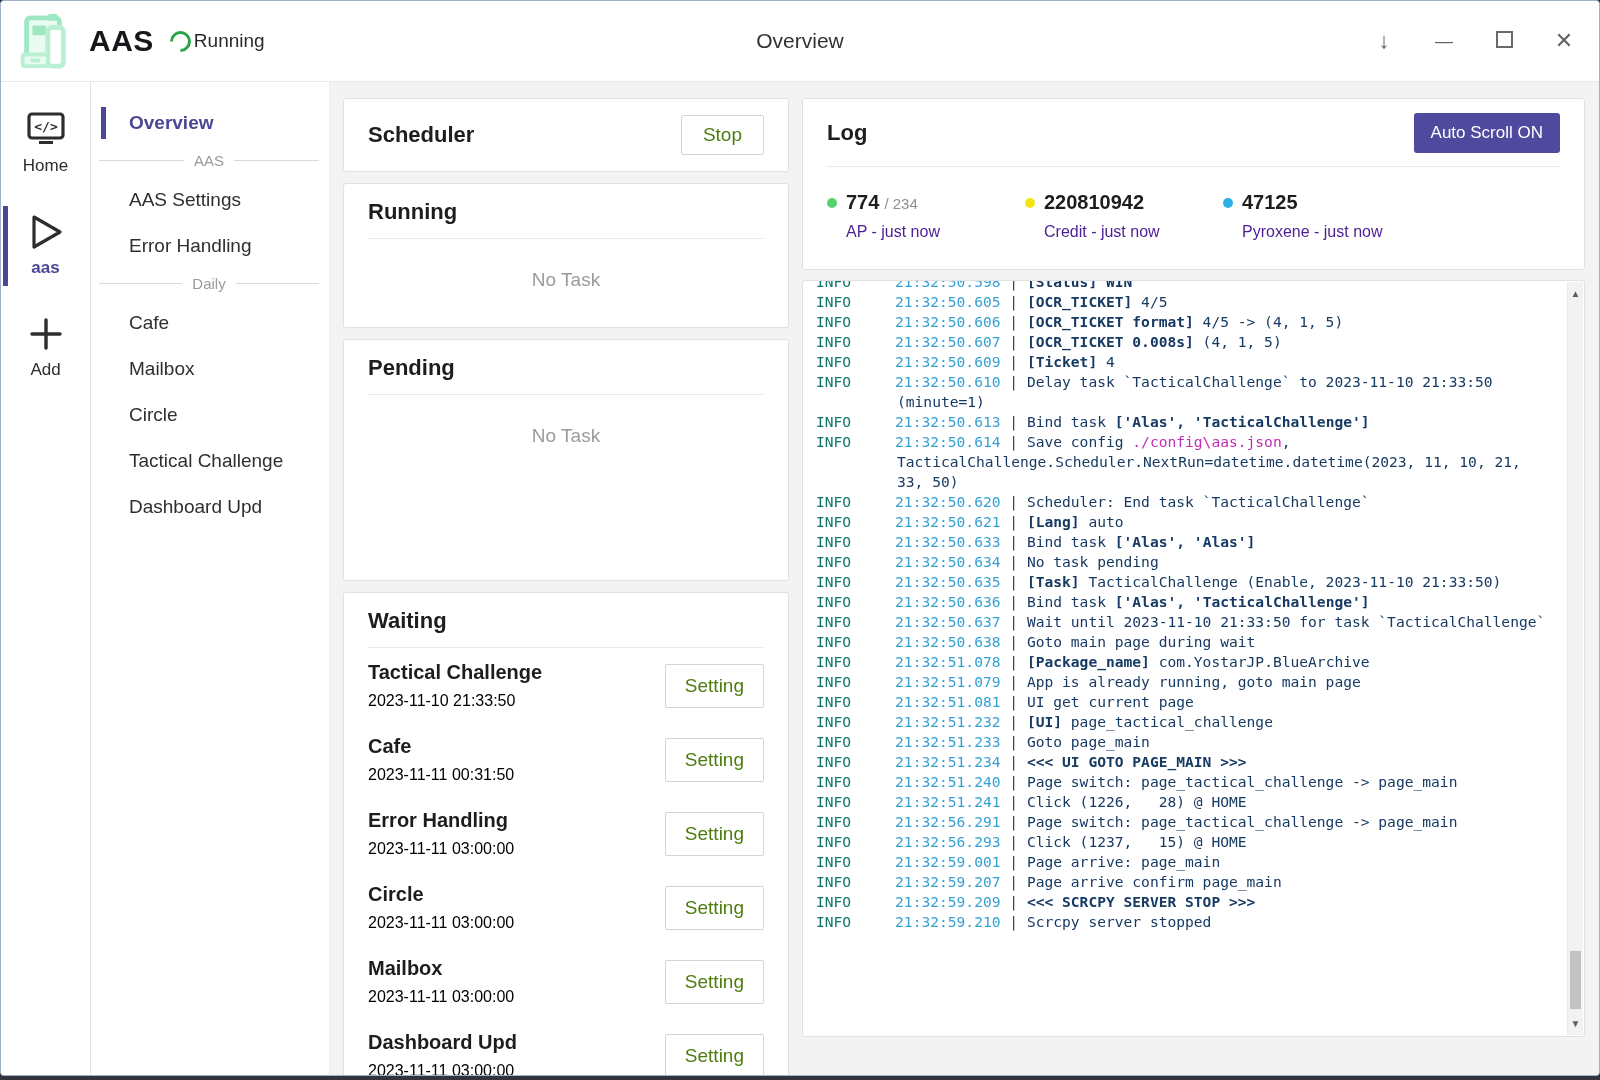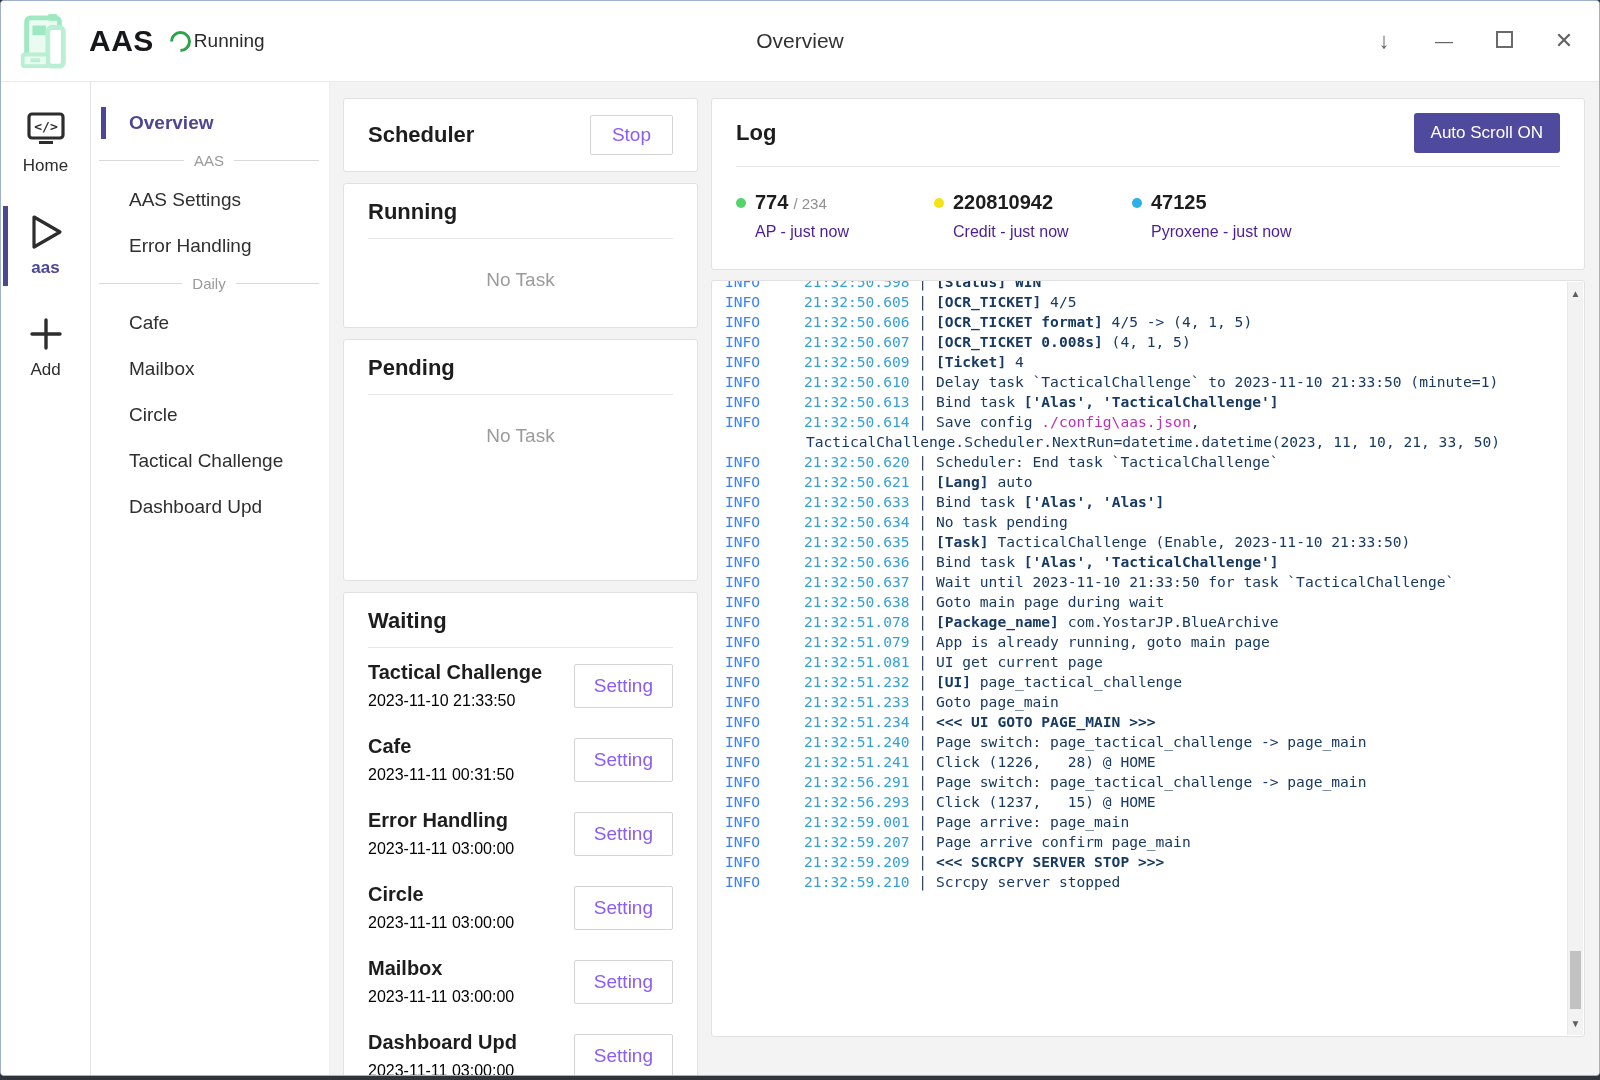--- a/index.html
+++ b/index.html
@@ -42,27 +42,27 @@
   .nav-link.active .bar { background:#4c4795; }
   .nav-divider { display:flex; align-items:center; color:#9a9a9a; font-size:15px; margin:10px 0 12px; padding:0 10px 0 8px; }
   .nav-divider::before, .nav-divider::after { content:""; flex:1; height:1px; background:#d9d9d9; }
   .nav-divider::before { margin-right:10px; }
   .nav-divider::after { margin-left:10px; }
 
   
   .main { flex:1; background:#f3f3f3; display:flex; gap:13px; padding:16px 14px 38px 13px; min-width:0; }
   .card { background:#fff; border:1px solid #e1e1e1; border-radius:3px; }
 
-  .col-left { width:355px; flex:none; display:flex; flex-direction:column; gap:11px; }
+  .col-left { width:446px; flex:none; display:flex; flex-direction:column; gap:11px; }
   .col-right { flex:1; display:flex; flex-direction:column; gap:10px; min-width:0; }
 
   .scheduler-card { height:74px; flex:none; display:flex; align-items:center; padding:0 24px; }
   .card-title { font-size:22px; font-weight:700; color:#1d1d1d; }
   .btn-outline { margin-left:auto; background:#fff; border:1px solid #d4d4d4; border-radius:2px;
-                 font-size:19px; color:#8b5cf6; padding:8px 21px; cursor:pointer; font-family:inherit; }
+                 font-size:19px; color:#4d7c0f; padding:8px 21px; cursor:pointer; font-family:inherit; }
 
   .panel { padding:15px 24px 0; display:flex; flex-direction:column; }
   .panel-divider { height:1px; background:#e8e8e8; margin-top:13px; }
   .running-card { height:145px; flex:none; }
   .pending-card { height:242px; flex:none; }
   .waiting-card { flex:1; }
   .empty-label { text-align:center; color:#9b9b9b; font-size:19px; margin-top:30px; }
 
   .wait-row { display:flex; align-items:center; padding:13px 0 12px; }
   .wait-info { min-width:0; }
@@ -81,21 +81,21 @@
   .stat-dot { width:10px; height:10px; border-radius:50%; flex:none; align-self:center; margin-right:9px; }
   .stat-value { font-size:20px; font-weight:700; color:#1d1d1d; }
   .stat-suffix { font-size:15px; color:#8f8f8f; margin-left:5px; }
   .stat-label { font-size:16px; color:#4c1d95; margin:9px 0 0 19px; }
 
   
   .console { flex:1; position:relative; overflow:hidden; padding:0 34px 0 13px; }
   .console-inner { margin-top:-9px; }
   .log-line { font-family:"DejaVu Sans Mono", monospace; font-size:14.6px; line-height:20px;
               white-space:pre-wrap; word-break:break-word; padding-left:81px; text-indent:-81px; }
-  .log-level { color:#3b82f6;text-align:center; }
+  .log-level { color:#0f766e;text-align:center; }
   .log-time  { color:#35a0d4; }
   .log-sep   { color:#30435c; }
   .log-msg   { color:#173a63; }
   .log-msg.b { font-weight:700; }
   .log-msg.c-magenta { color:#c12cb4; }
 
   .scrollbar { position:absolute; top:1px; bottom:1px; right:1px; width:16px; background:#f2f2f2;
                border-left:1px solid #e9e9e9; }
   .sb-arrow { position:absolute; left:0; right:0; text-align:center; font-size:10px; color:#5f5f5f; }
   .sb-up { top:6px; } .sb-down { bottom:6px; }

